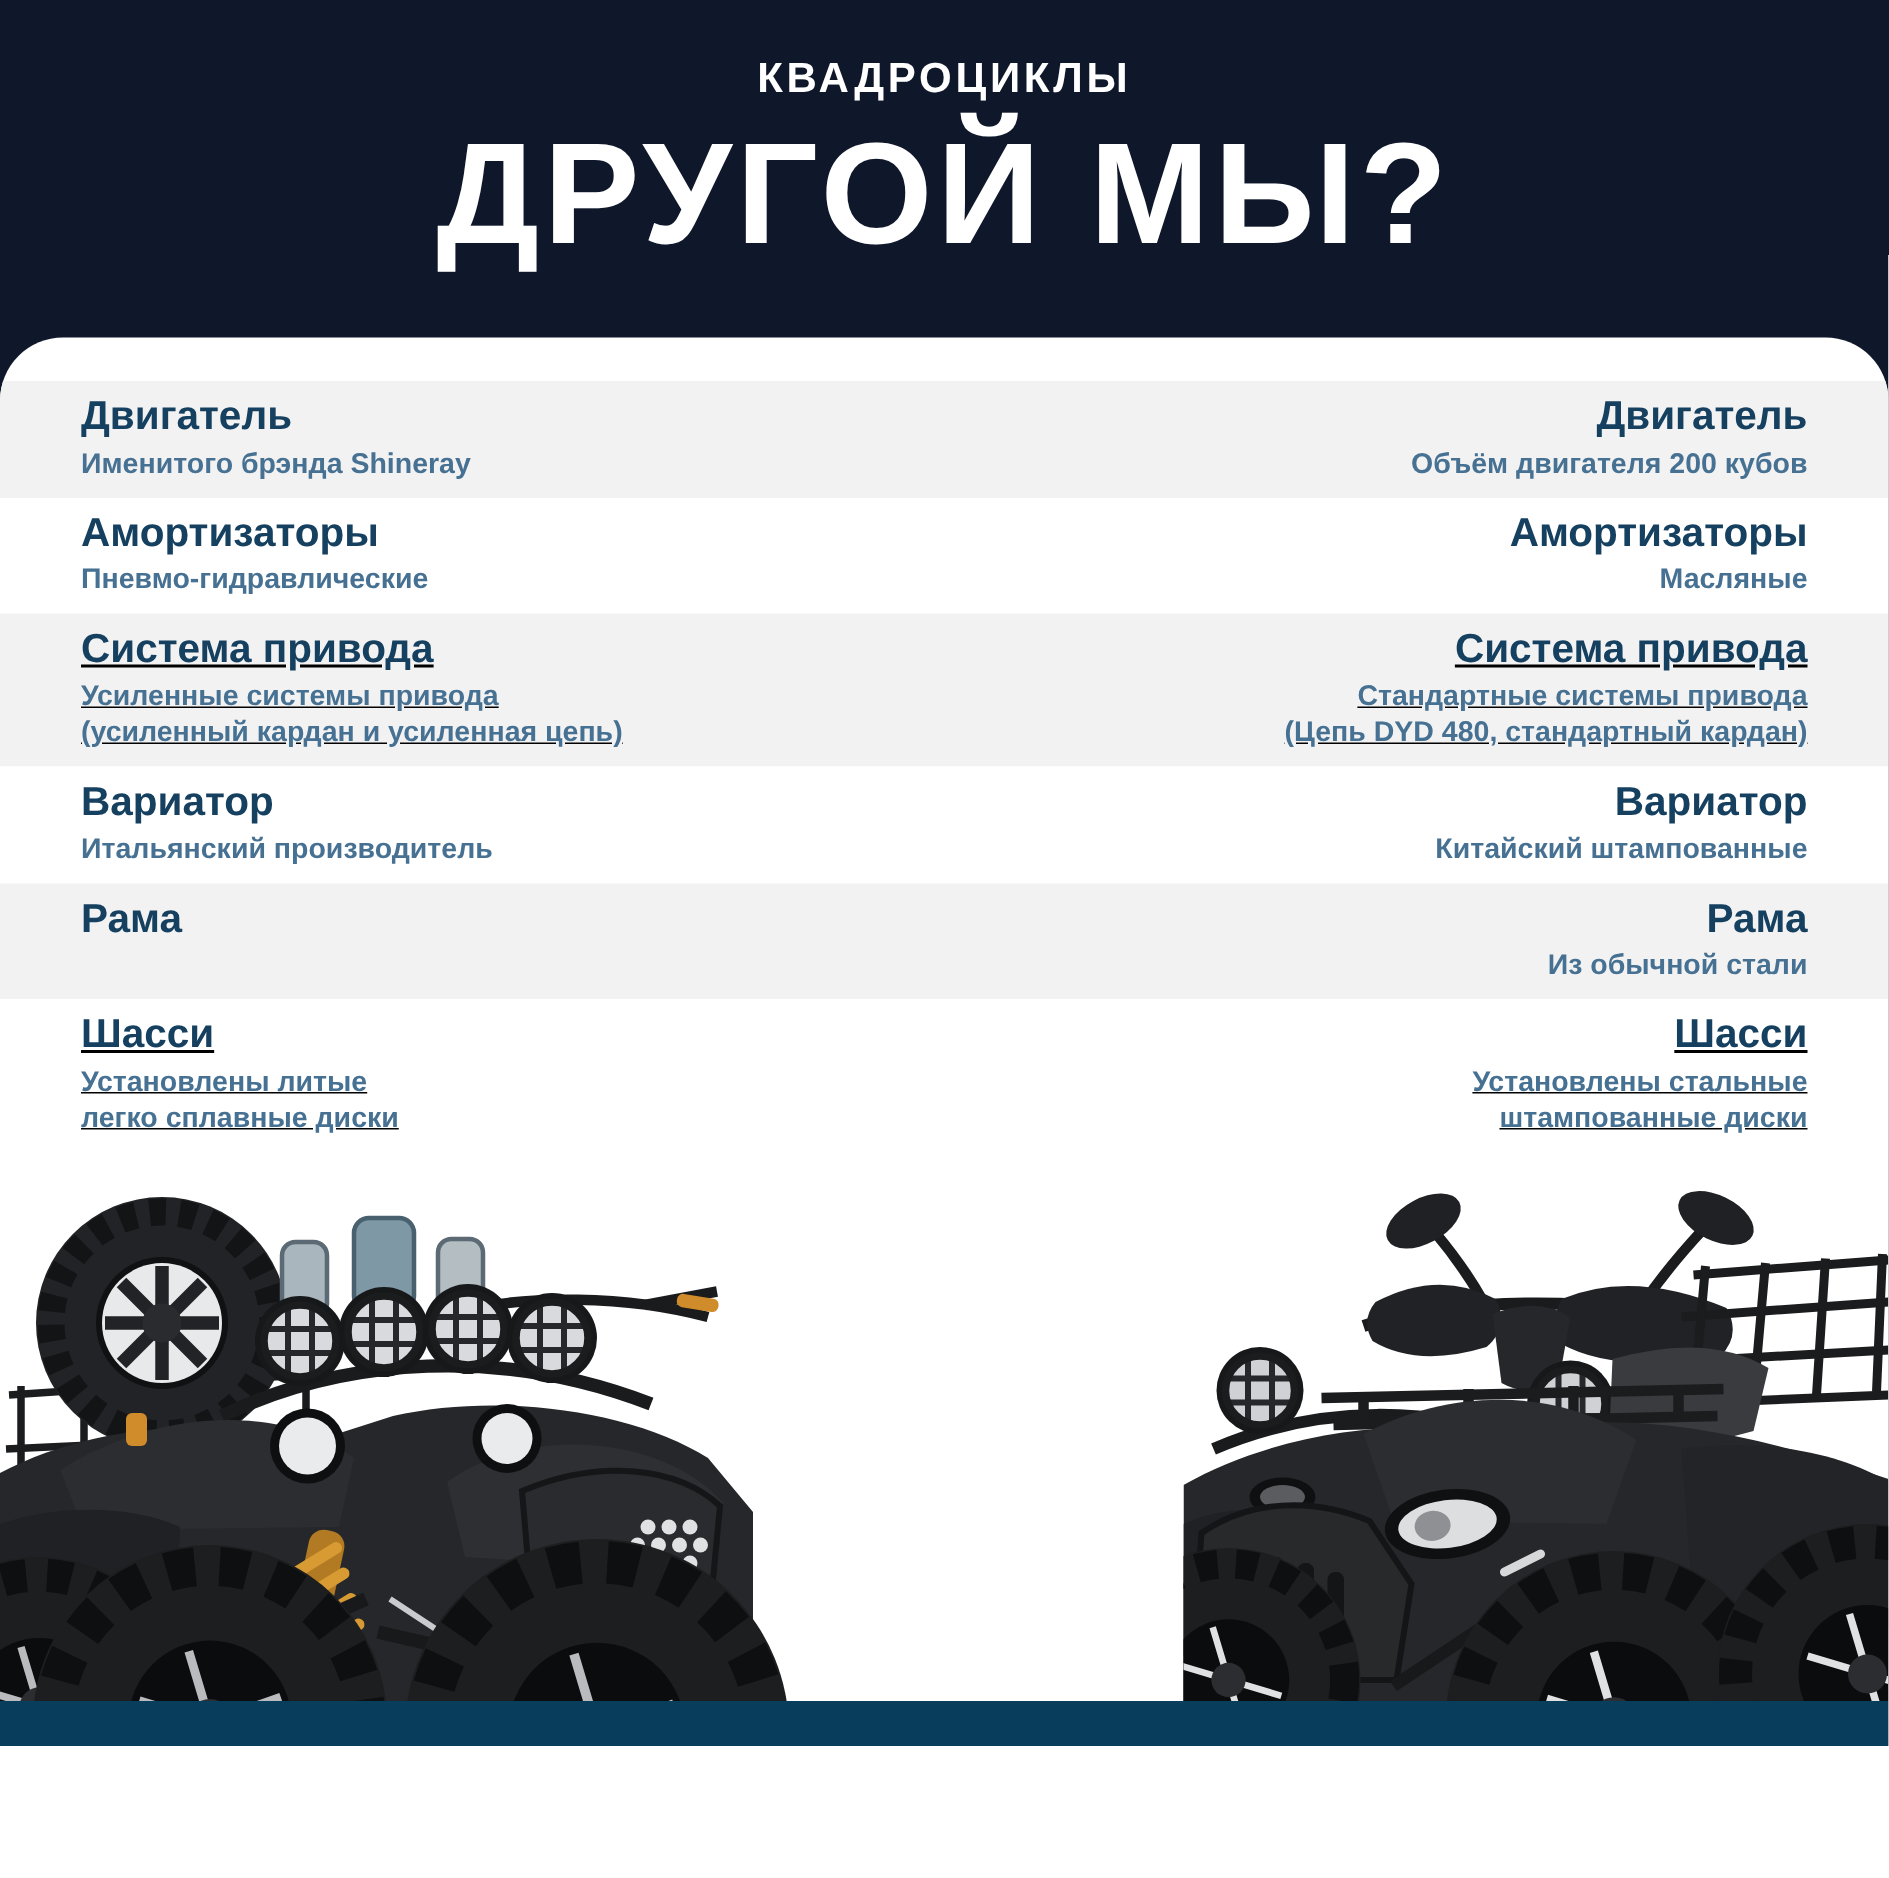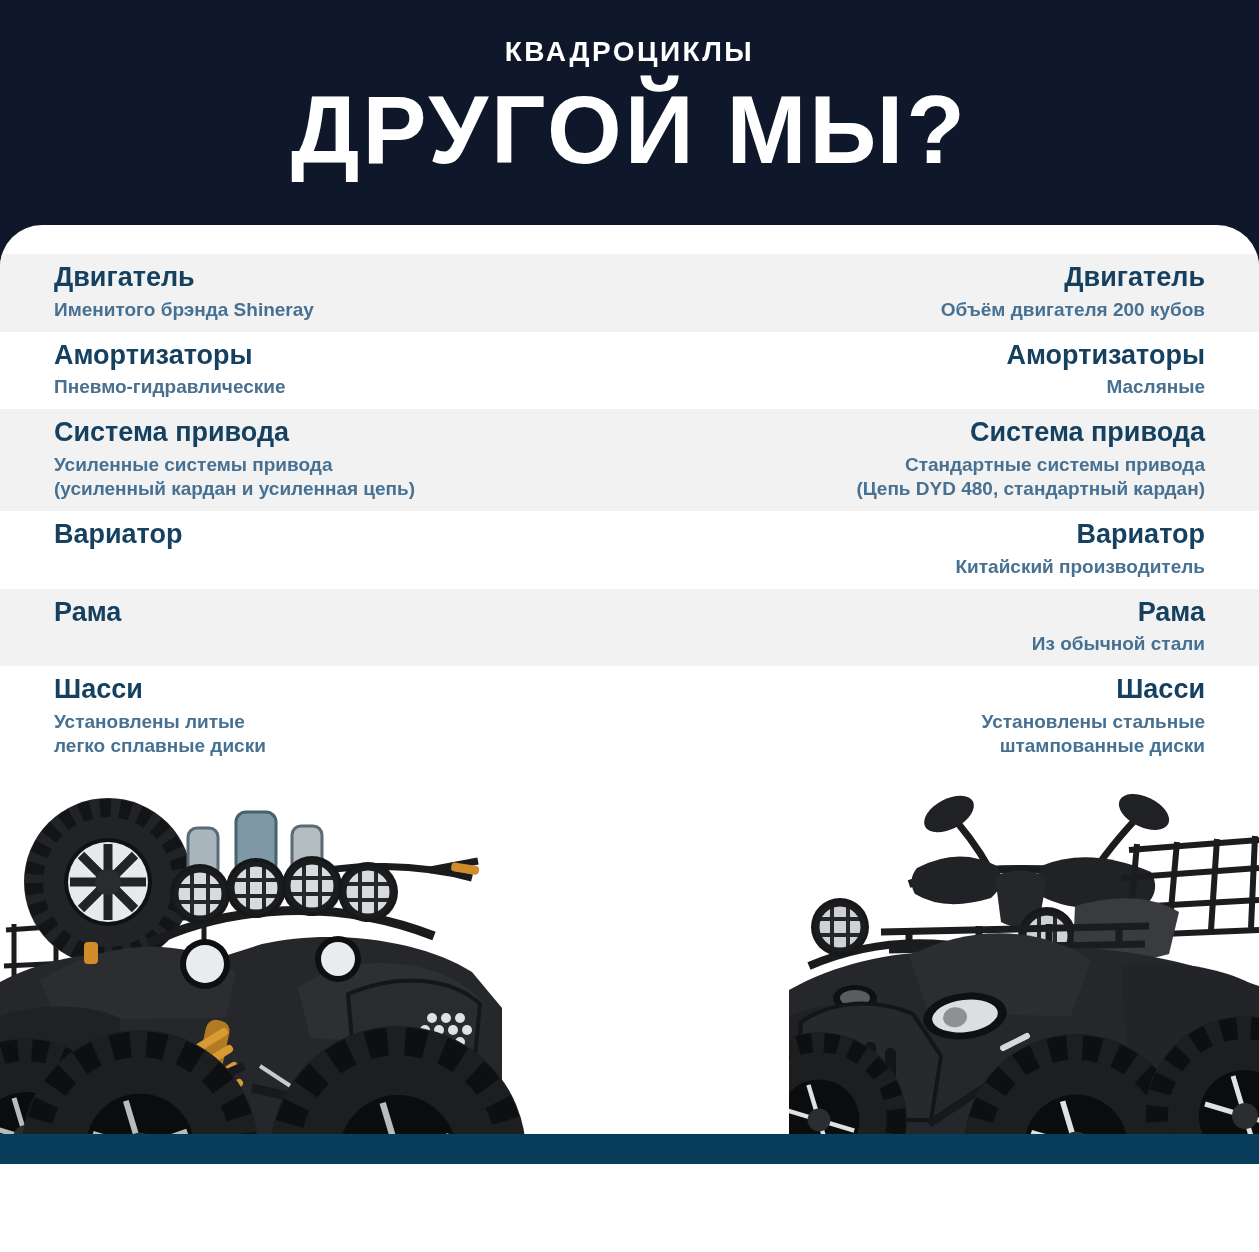--- a/index.html
+++ b/index.html
@@ -15,21 +15,21 @@
   .card{position:absolute;top:225px;left:0;right:0;bottom:30px;background:#ffffff;border-radius:42px 42px 0 0;overflow:hidden;}
   .brand-row{display:flex;justify-content:space-between;align-items:flex-start;padding:56px 54px 0 54px;}
   .brand{font-size:50px;font-weight:800;color:#16405f;line-height:1.0;letter-spacing:1px;}
   .brand.right{text-align:right;}
 
   
   .rows{margin-top:29px;}
   .row{box-sizing:border-box;display:flex;justify-content:space-between;align-items:flex-start;
        padding:7px 54px 10px 54px;min-height:70px;background:#ffffff;}
   .row.shaded{background:#f2f2f3;}
-  .row.tall{min-height:95px;}
+  .row.tall{min-height:95px;text-decoration:underline;}
   .cell{max-width:560px;}
   .cell.right{text-align:right;}
   .feature-title{font-size:27px;font-weight:800;color:#16405f;line-height:1.25;}
   .feature-detail{font-size:19px;font-weight:700;color:#477192;line-height:1.26;margin-top:3px;white-space:pre-line;}
 
   
   .atvs{position:absolute;left:0;right:0;bottom:0;height:395px;}
   .atv-left{position:absolute;left:0;bottom:0;}
   .atv-right{position:absolute;right:0;bottom:0;}
 
@@ -82,24 +82,25 @@
         <div class="cell right">
           <div class="feature-title">Система привода</div>
           <div class="feature-detail">Стандартные системы привода
 (Цепь DYD 480, стандартный кардан)</div>
         </div>
       </div>
 
       <div class="row">
         <div class="cell left">
           <div class="feature-title">Вариатор</div>
+          <div class="feature-detail">Итальянский производитель</div>
         </div>
         <div class="cell right">
           <div class="feature-title">Вариатор</div>
-          <div class="feature-detail">Китайский производитель</div>
+          <div class="feature-detail">Китайский штампованные</div>
         </div>
       </div>
 
       <div class="row shaded">
         <div class="cell left">
           <div class="feature-title">Рама</div>
         </div>
         <div class="cell right">
           <div class="feature-title">Рама</div>
           <div class="feature-detail">Из обычной стали</div>

